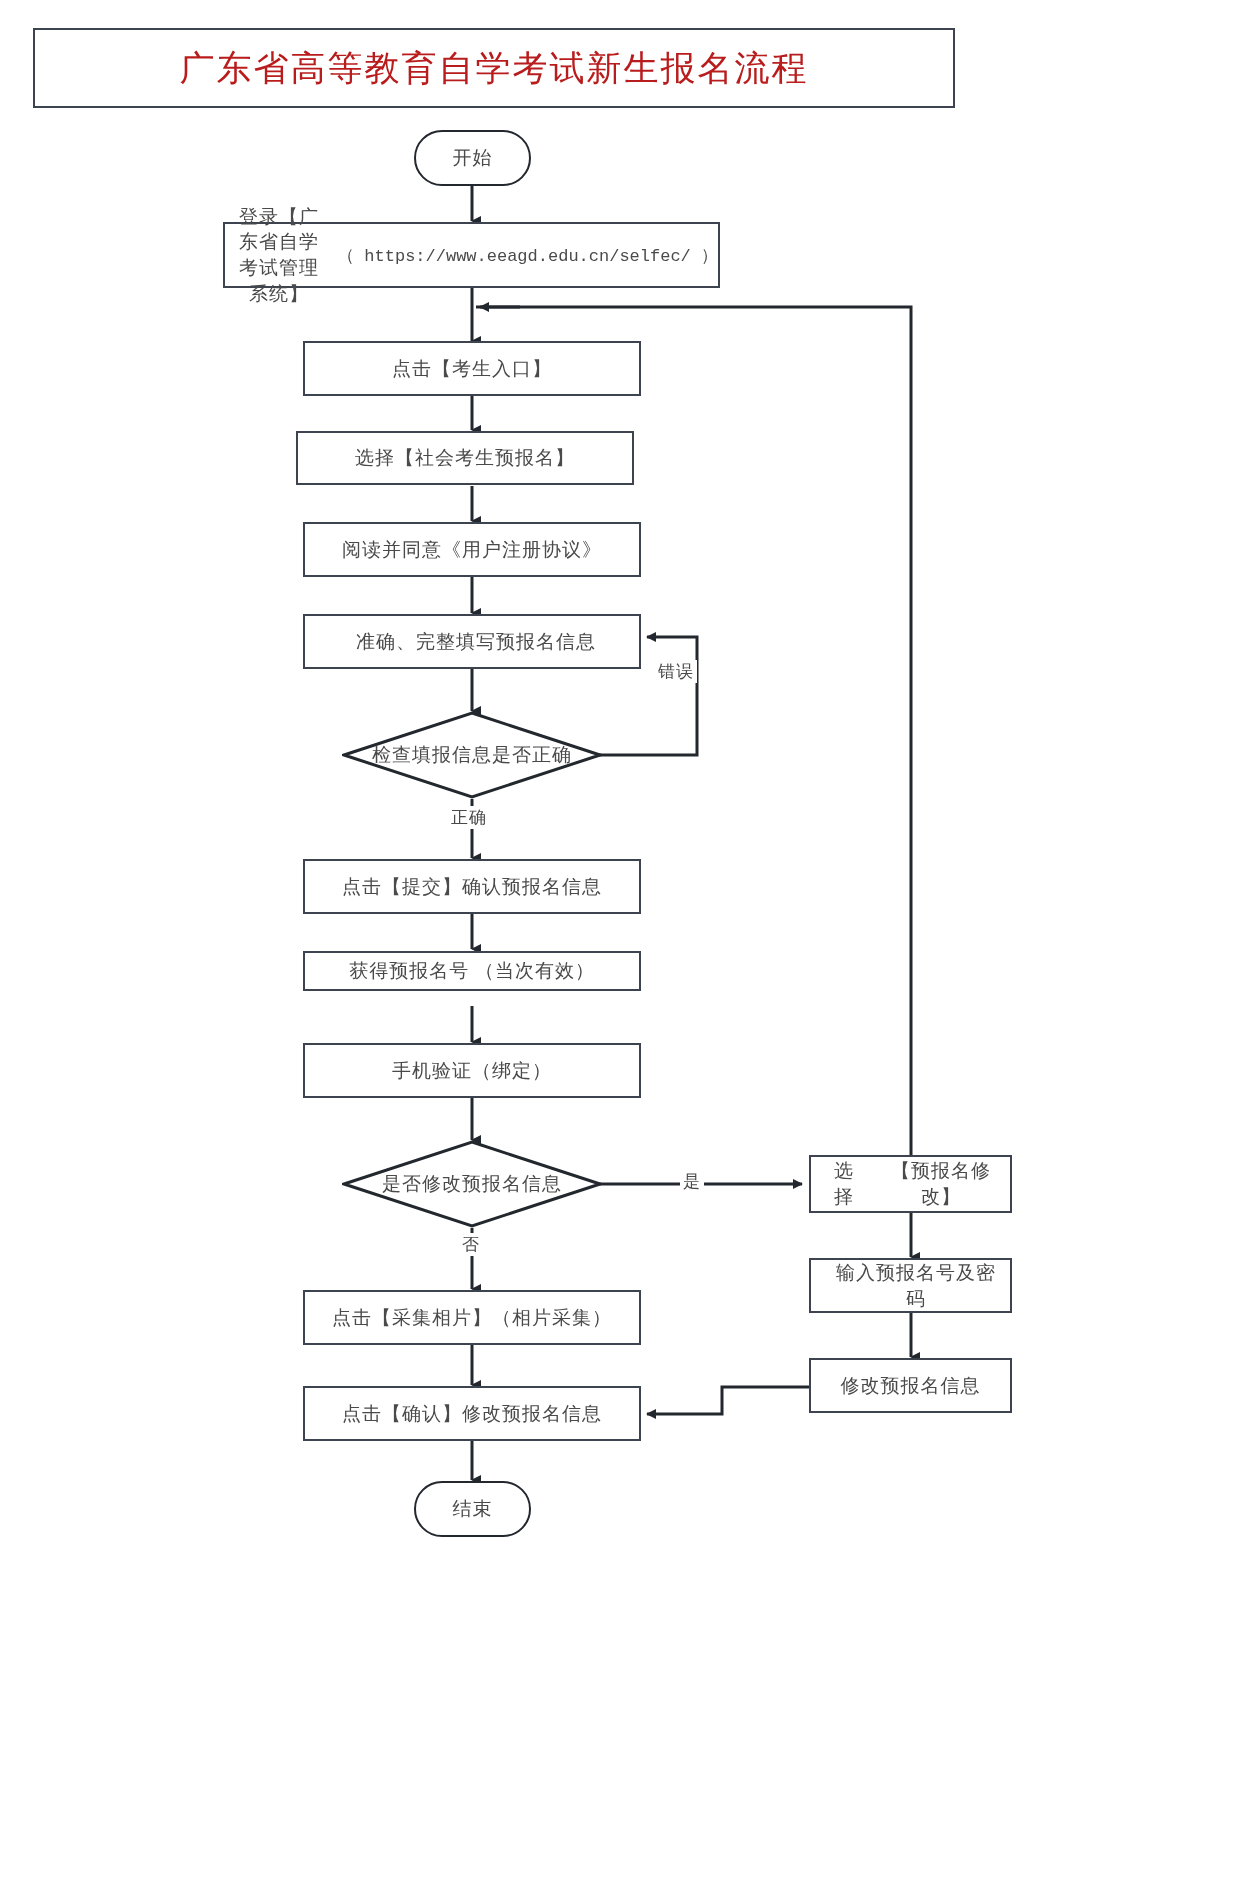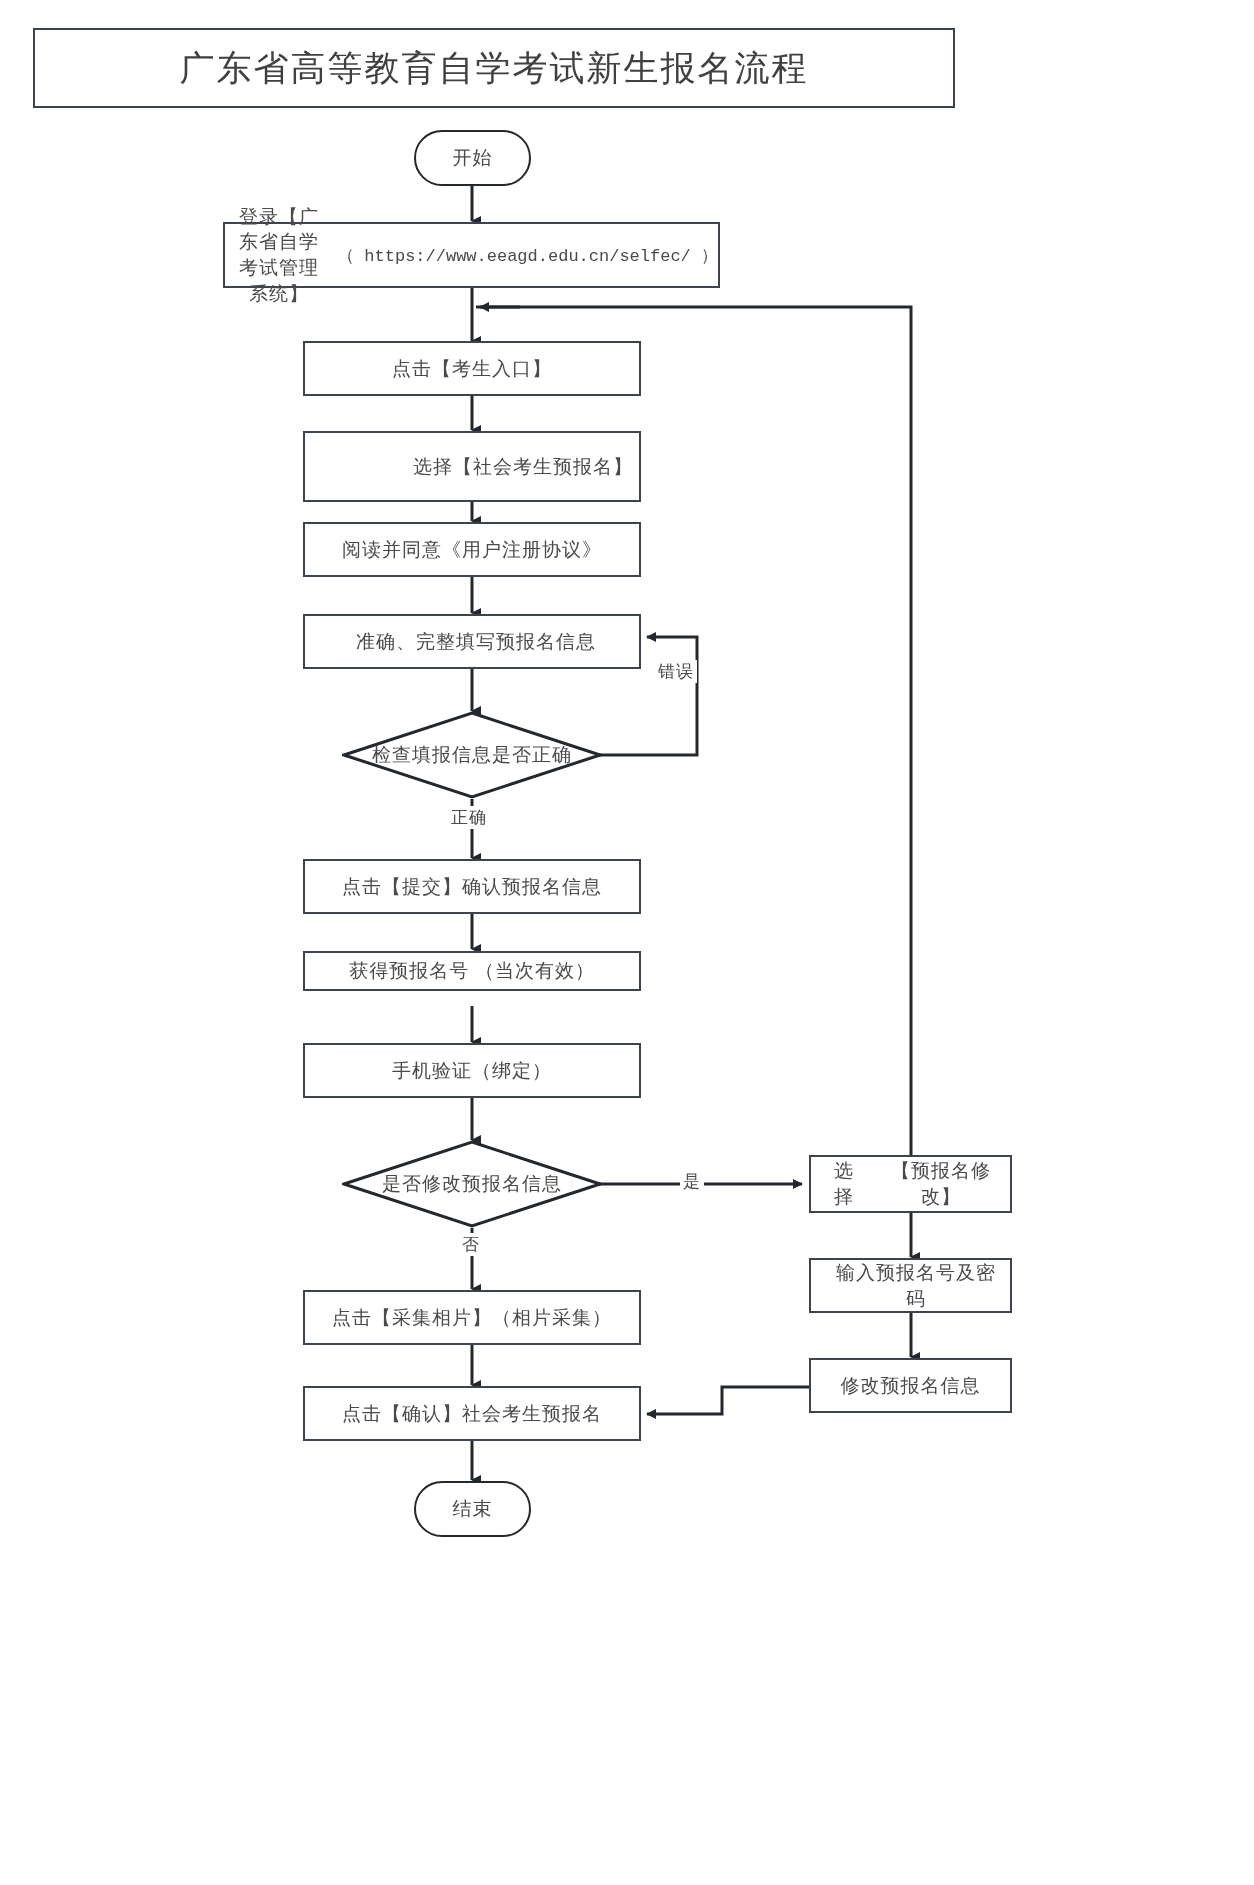--- a/index.html
+++ b/index.html
@@ -36,21 +36,21 @@
     border: 2px solid #3d4450;
     box-sizing: border-box;
     display: flex;
     align-items: center;
     justify-content: center;
     background: #ffffff;
   }
   .title-text {
     font-size: 35px;
     letter-spacing: 2px;
-    color: #404040;
+    color: #b91c1c;
     font-family: "Liberation Serif", "DejaVu Serif", serif;
     white-space: nowrap;
   }
   
   .node {
     position: absolute;
     box-sizing: border-box;
     background: #ffffff;
     display: flex;
     align-items: center;
@@ -189,21 +189,21 @@
 
   <div class="node process two-line" style="left:223px; top:222px; width:497px; height:66px;">
     <div class="node-label label-cjk">登录【广东省自学考试管理系统】</div>
     <div class="label-mono">（ https://www.eeagd.edu.cn/selfec/ ）</div>
   </div>
 
   <div class="node process" style="left:303px; top:341px; width:338px; height:55px;">
     <div class="node-label label-cjk">点击【考生入口】</div>
   </div>
 
-  <div class="node process" style="left:303px; top:431px; width:338px; height:71px;justify-content:flex-end;">
+  <div class="node process" style="left:296px; top:431px; width:338px; height:54px;">
     <div class="node-label label-cjk">选择【社会考生预报名】</div>
   </div>
 
   <div class="node process" style="left:303px; top:522px; width:338px; height:55px;">
     <div class="node-label label-cjk">阅读并同意《用户注册协议》</div>
   </div>
 
   <div class="node process" style="left:303px; top:614px; width:338px; height:55px;padding-left:8px;">
     <div class="node-label label-cjk">准确、完整填写预报名信息</div>
   </div>
@@ -253,20 +253,20 @@
 
   <div class="node process" style="left:809px; top:1358px; width:203px; height:55px;">
     <div class="node-label label-cjk">修改预报名信息</div>
   </div>
 
   <div class="node process" style="left:303px; top:1290px; width:338px; height:55px;">
     <div class="node-label label-cjk">点击【采集相片】（相片采集）</div>
   </div>
 
   <div class="node process" style="left:303px; top:1386px; width:338px; height:55px;">
-    <div class="node-label label-cjk">点击【确认】社会考生预报名</div>
+    <div class="node-label label-cjk">点击【确认】修改预报名信息</div>
   </div>
 
   <div class="node terminator" style="left:414px; top:1481px; width:117px; height:56px;">
     <div class="node-label label-cjk">结束</div>
   </div>
 
 </div>
 
 </body></html>

